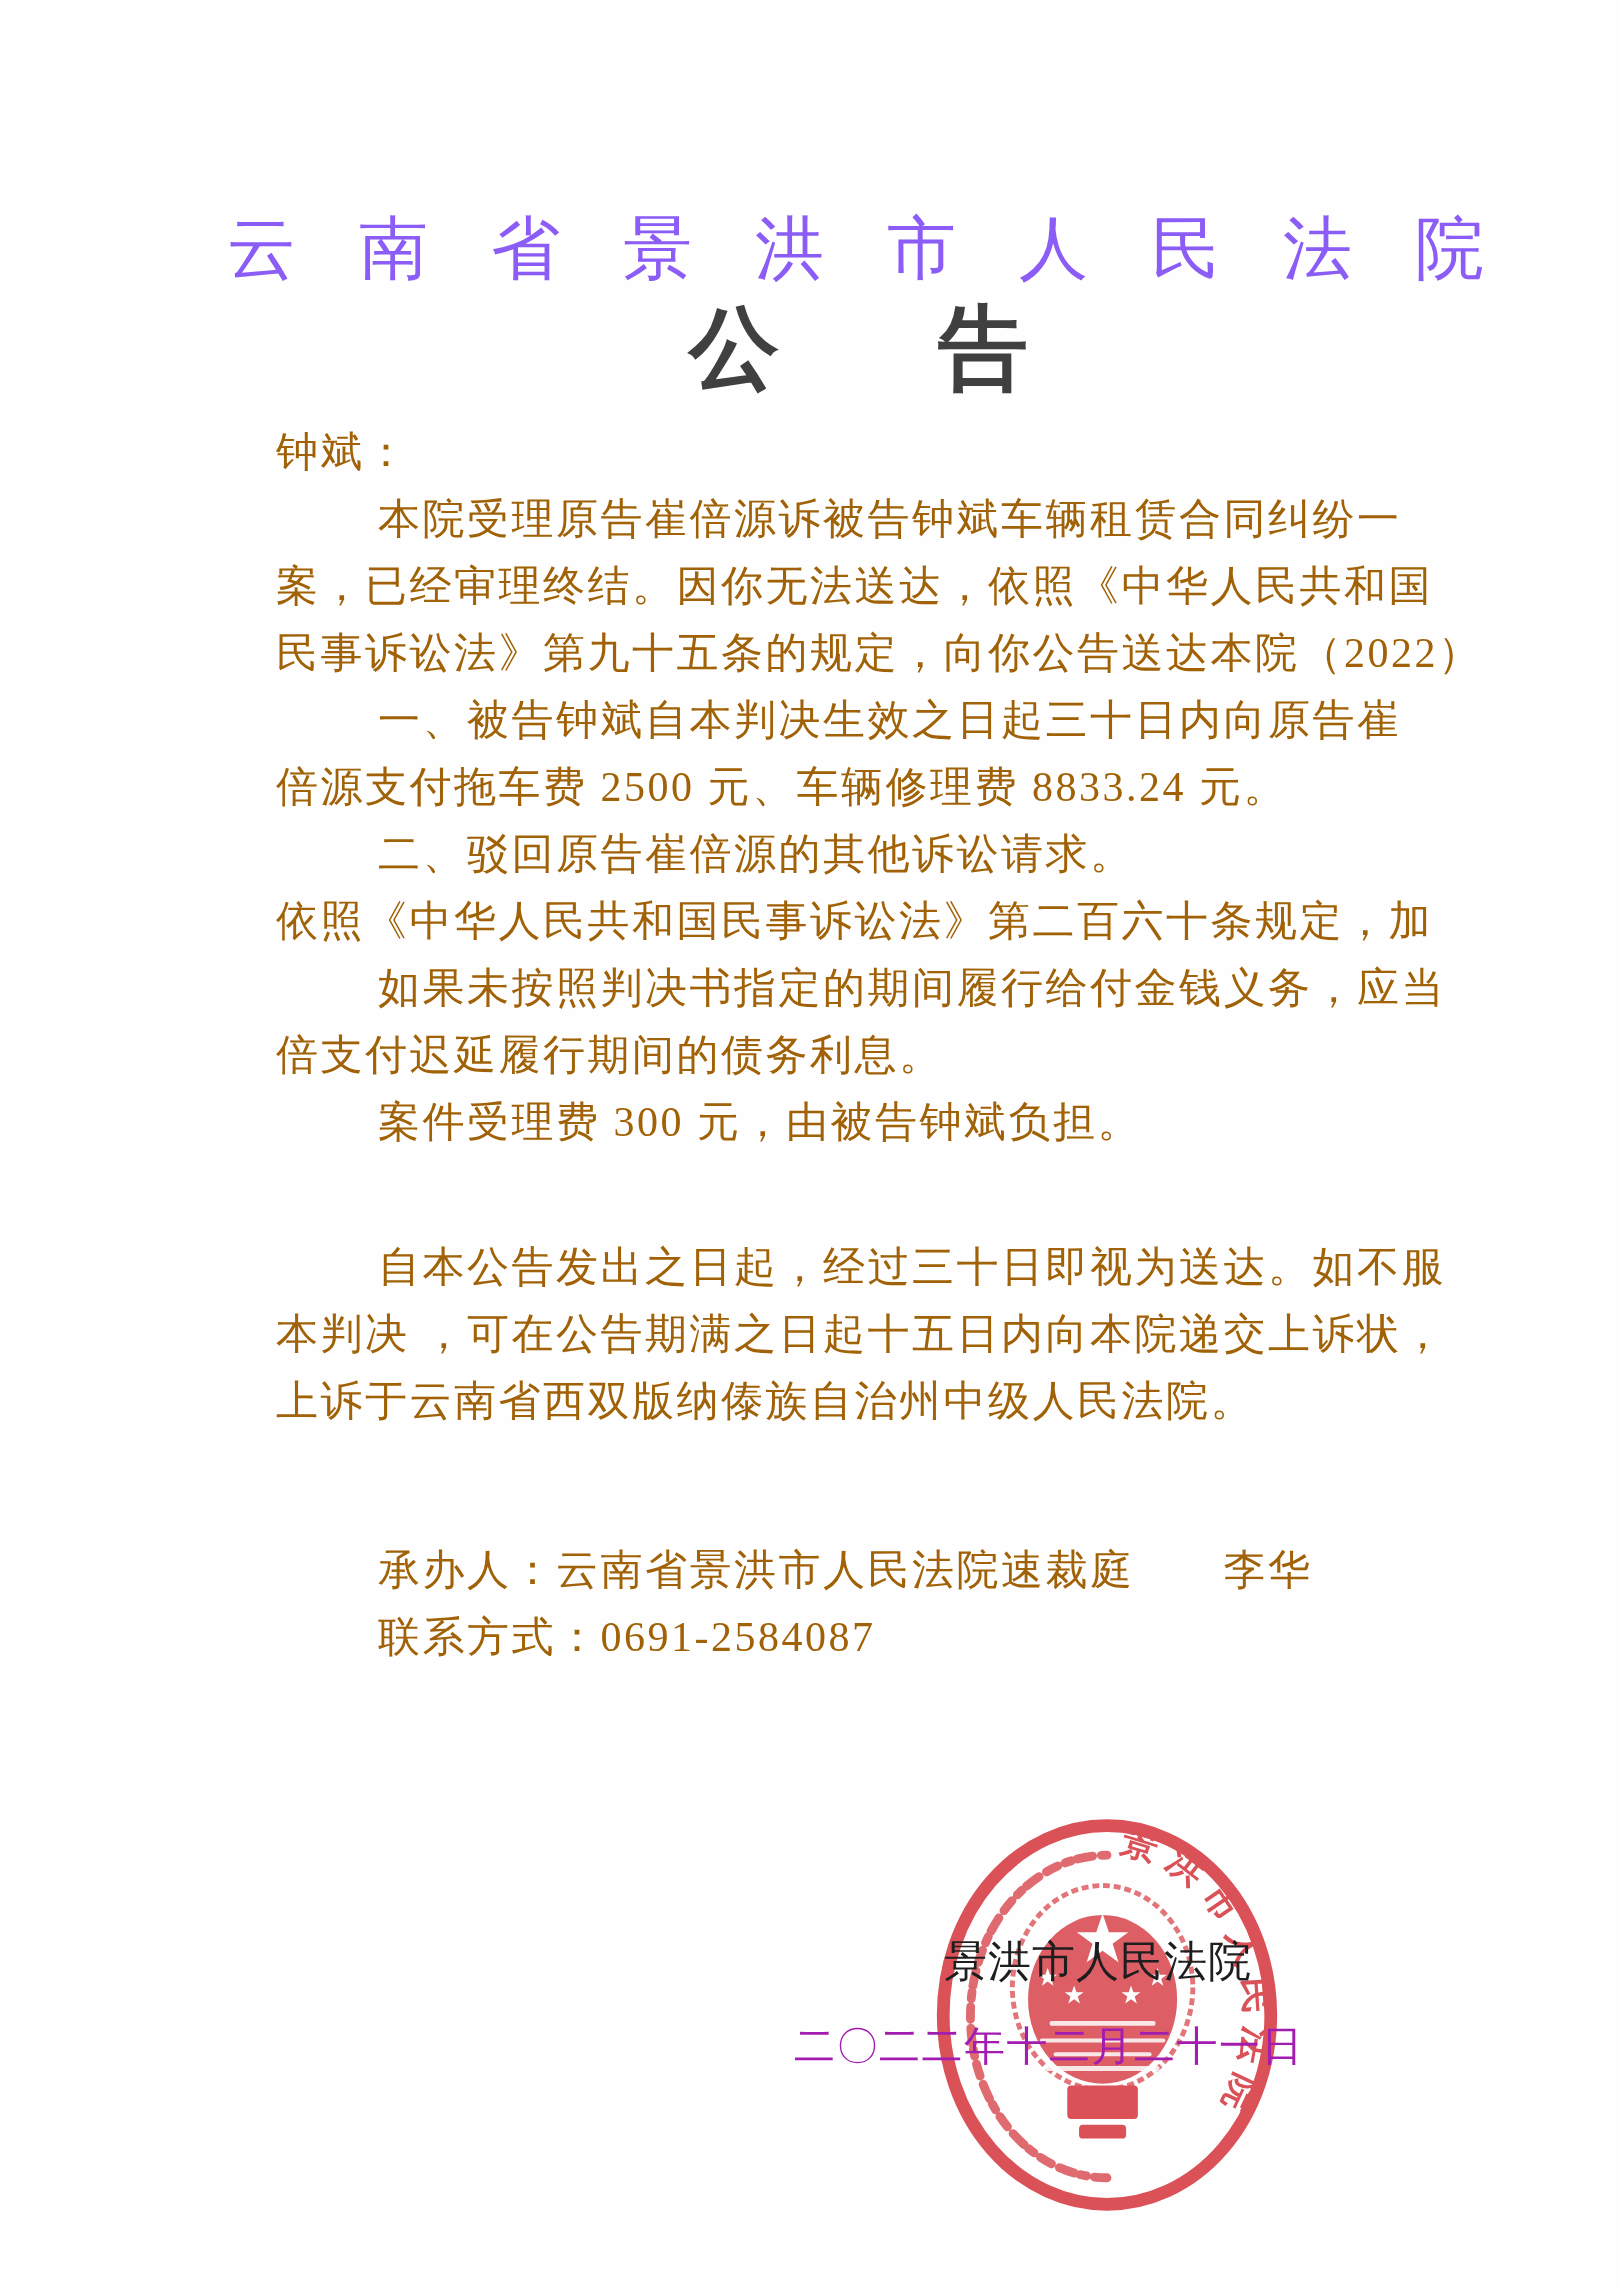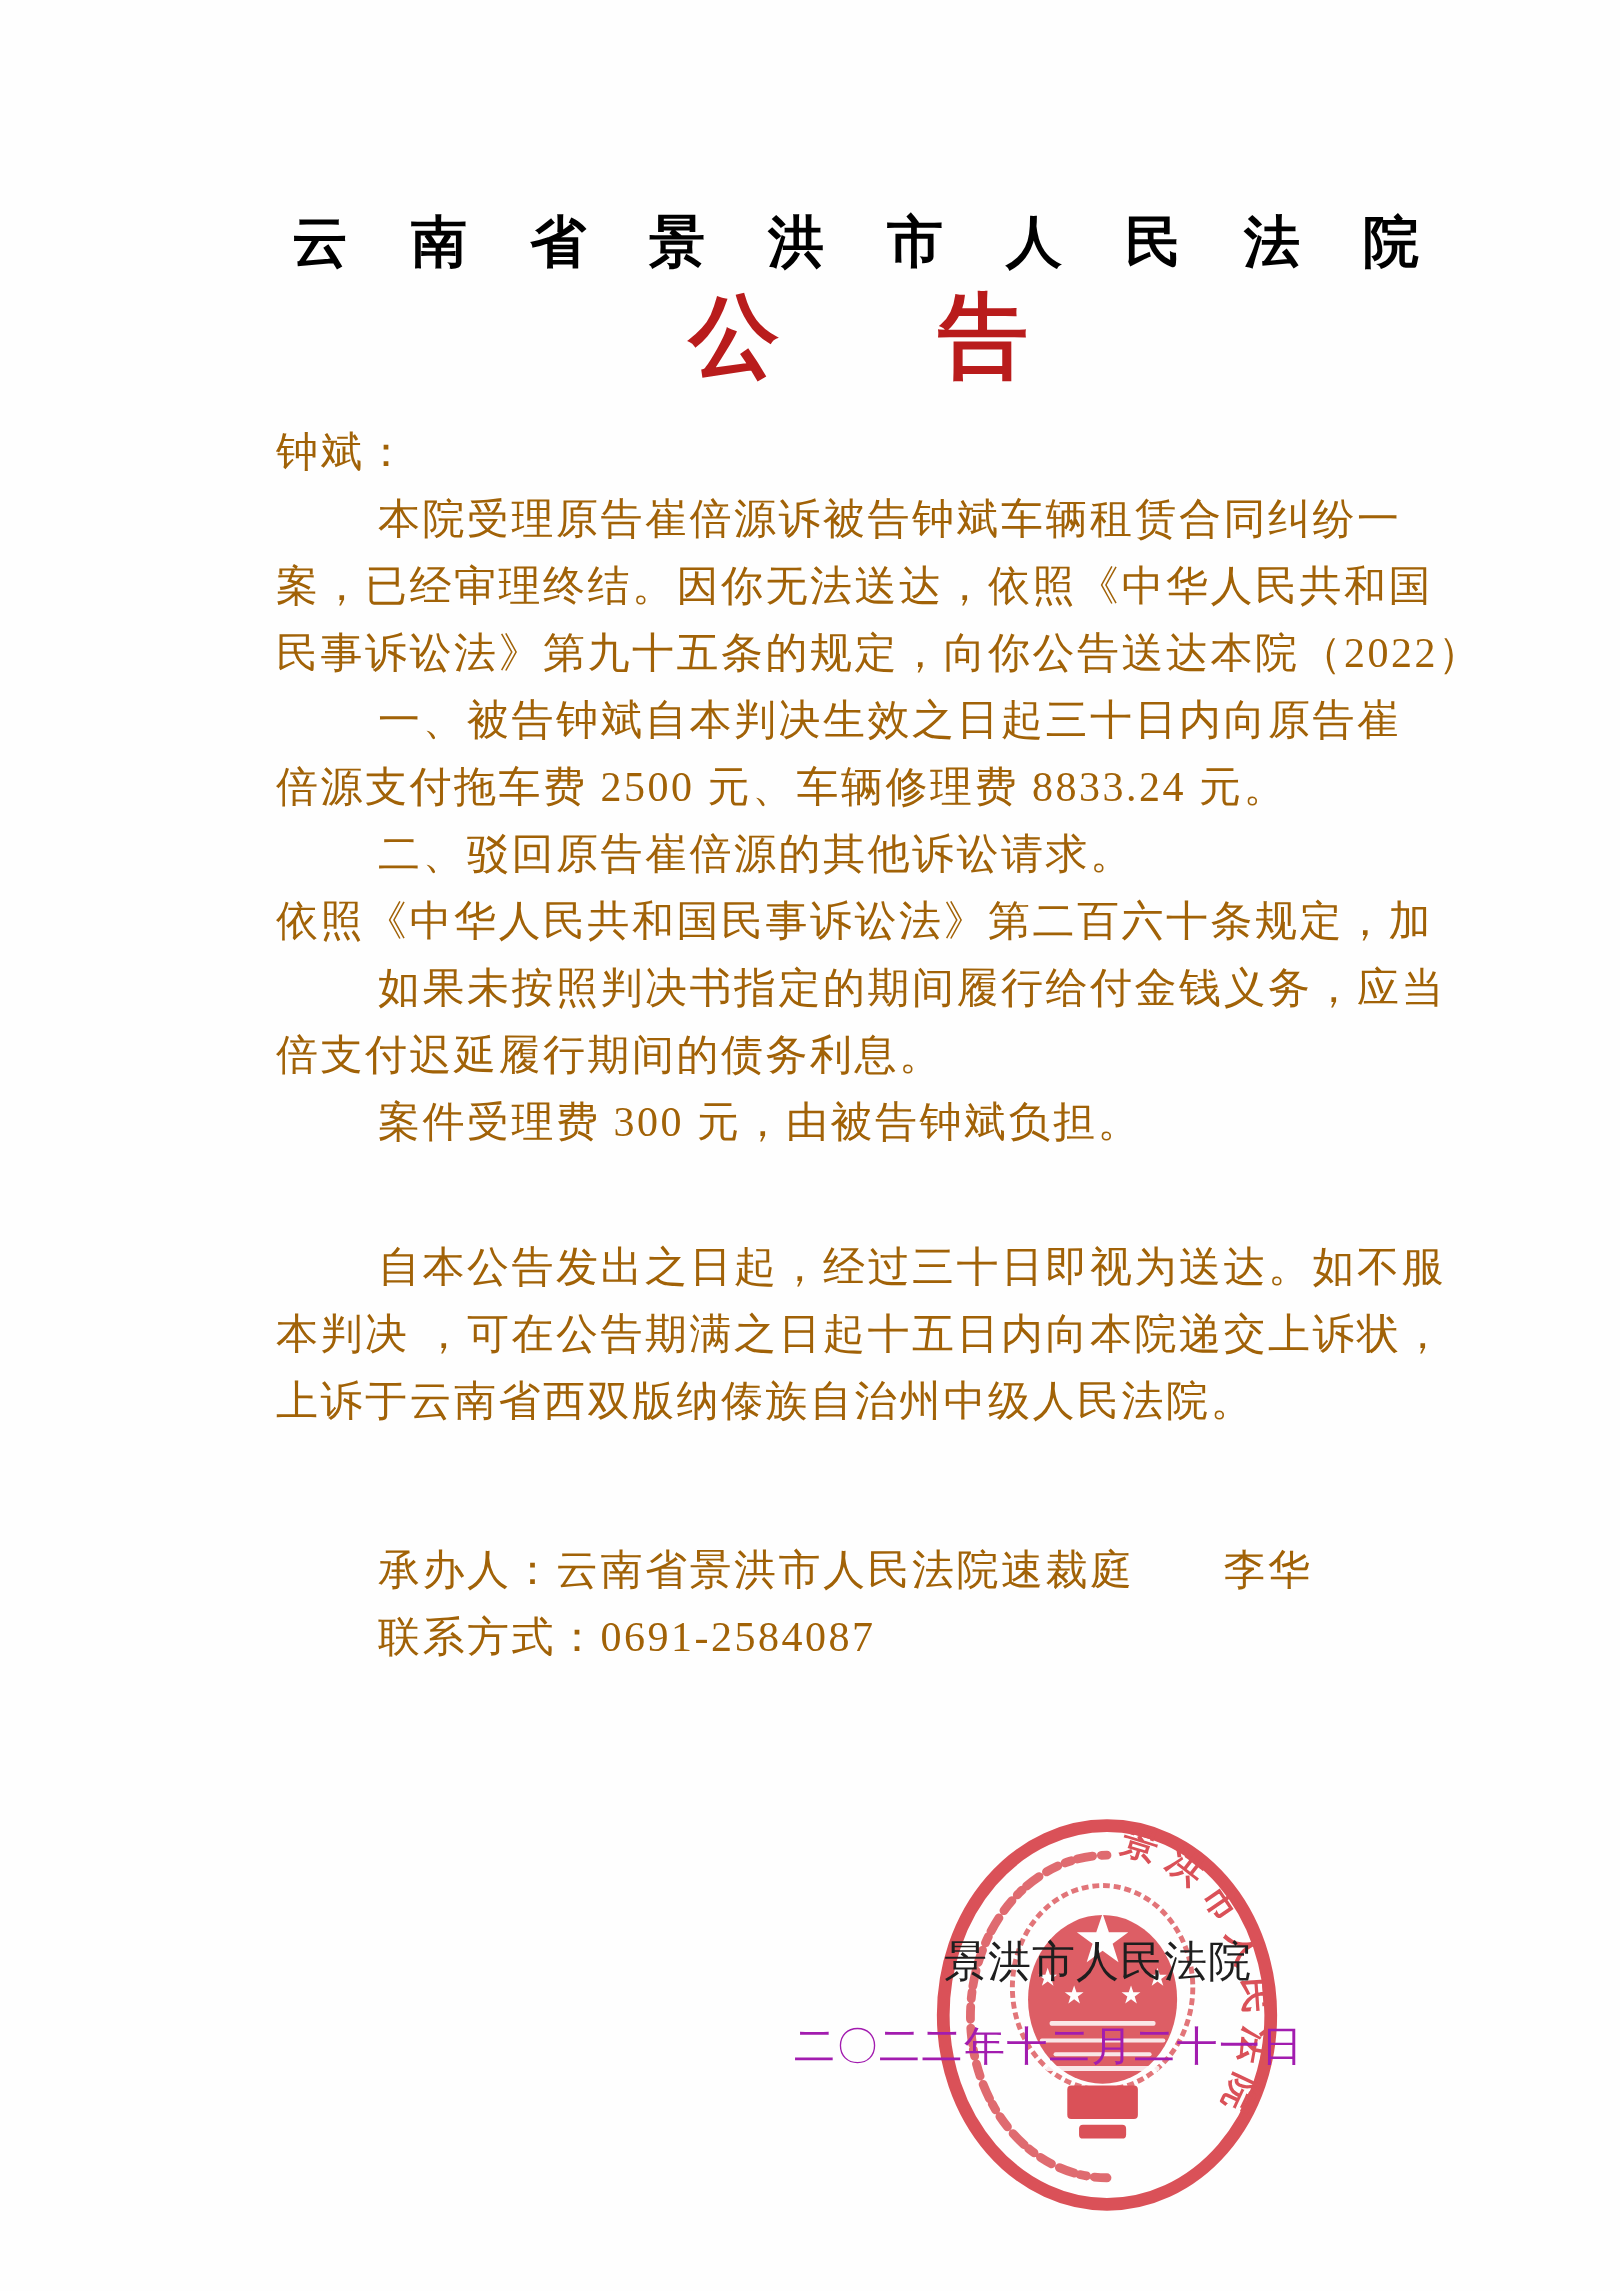--- a/index.html
+++ b/index.html
@@ -11,34 +11,34 @@
     background:#fefefe;
     overflow:hidden;
     font-family:"Liberation Serif","DejaVu Serif",serif;
     color:#2b2b2b;
   }
   .court-title{
     position:absolute;
     top:212px;left:887px;
     transform:translateX(-50%);
     white-space:nowrap;
-    font-size:56px;
-    font-weight:bold;
+    font-size:69px;
+    font-weight:normal;
     letter-spacing:63px;
-    color:#000000;
+    color:#8b5cf6;
     line-height:1.1;
   }
   .notice-title{
     position:absolute;
-    top:288px;left:689px;
+    top:300px;left:689px;
     white-space:nowrap;
     font-size:90px;
     font-weight:bold;
     letter-spacing:159px;
-    color:#b91c1c;
+    color:#404040;
     line-height:1.08;
   }
   .body-text{
     position:absolute;
     left:276px;top:419px;
     width:1161px;
     font-size:42px;
     letter-spacing:2.5px;
     line-height:67px;
     color:#a16207;

